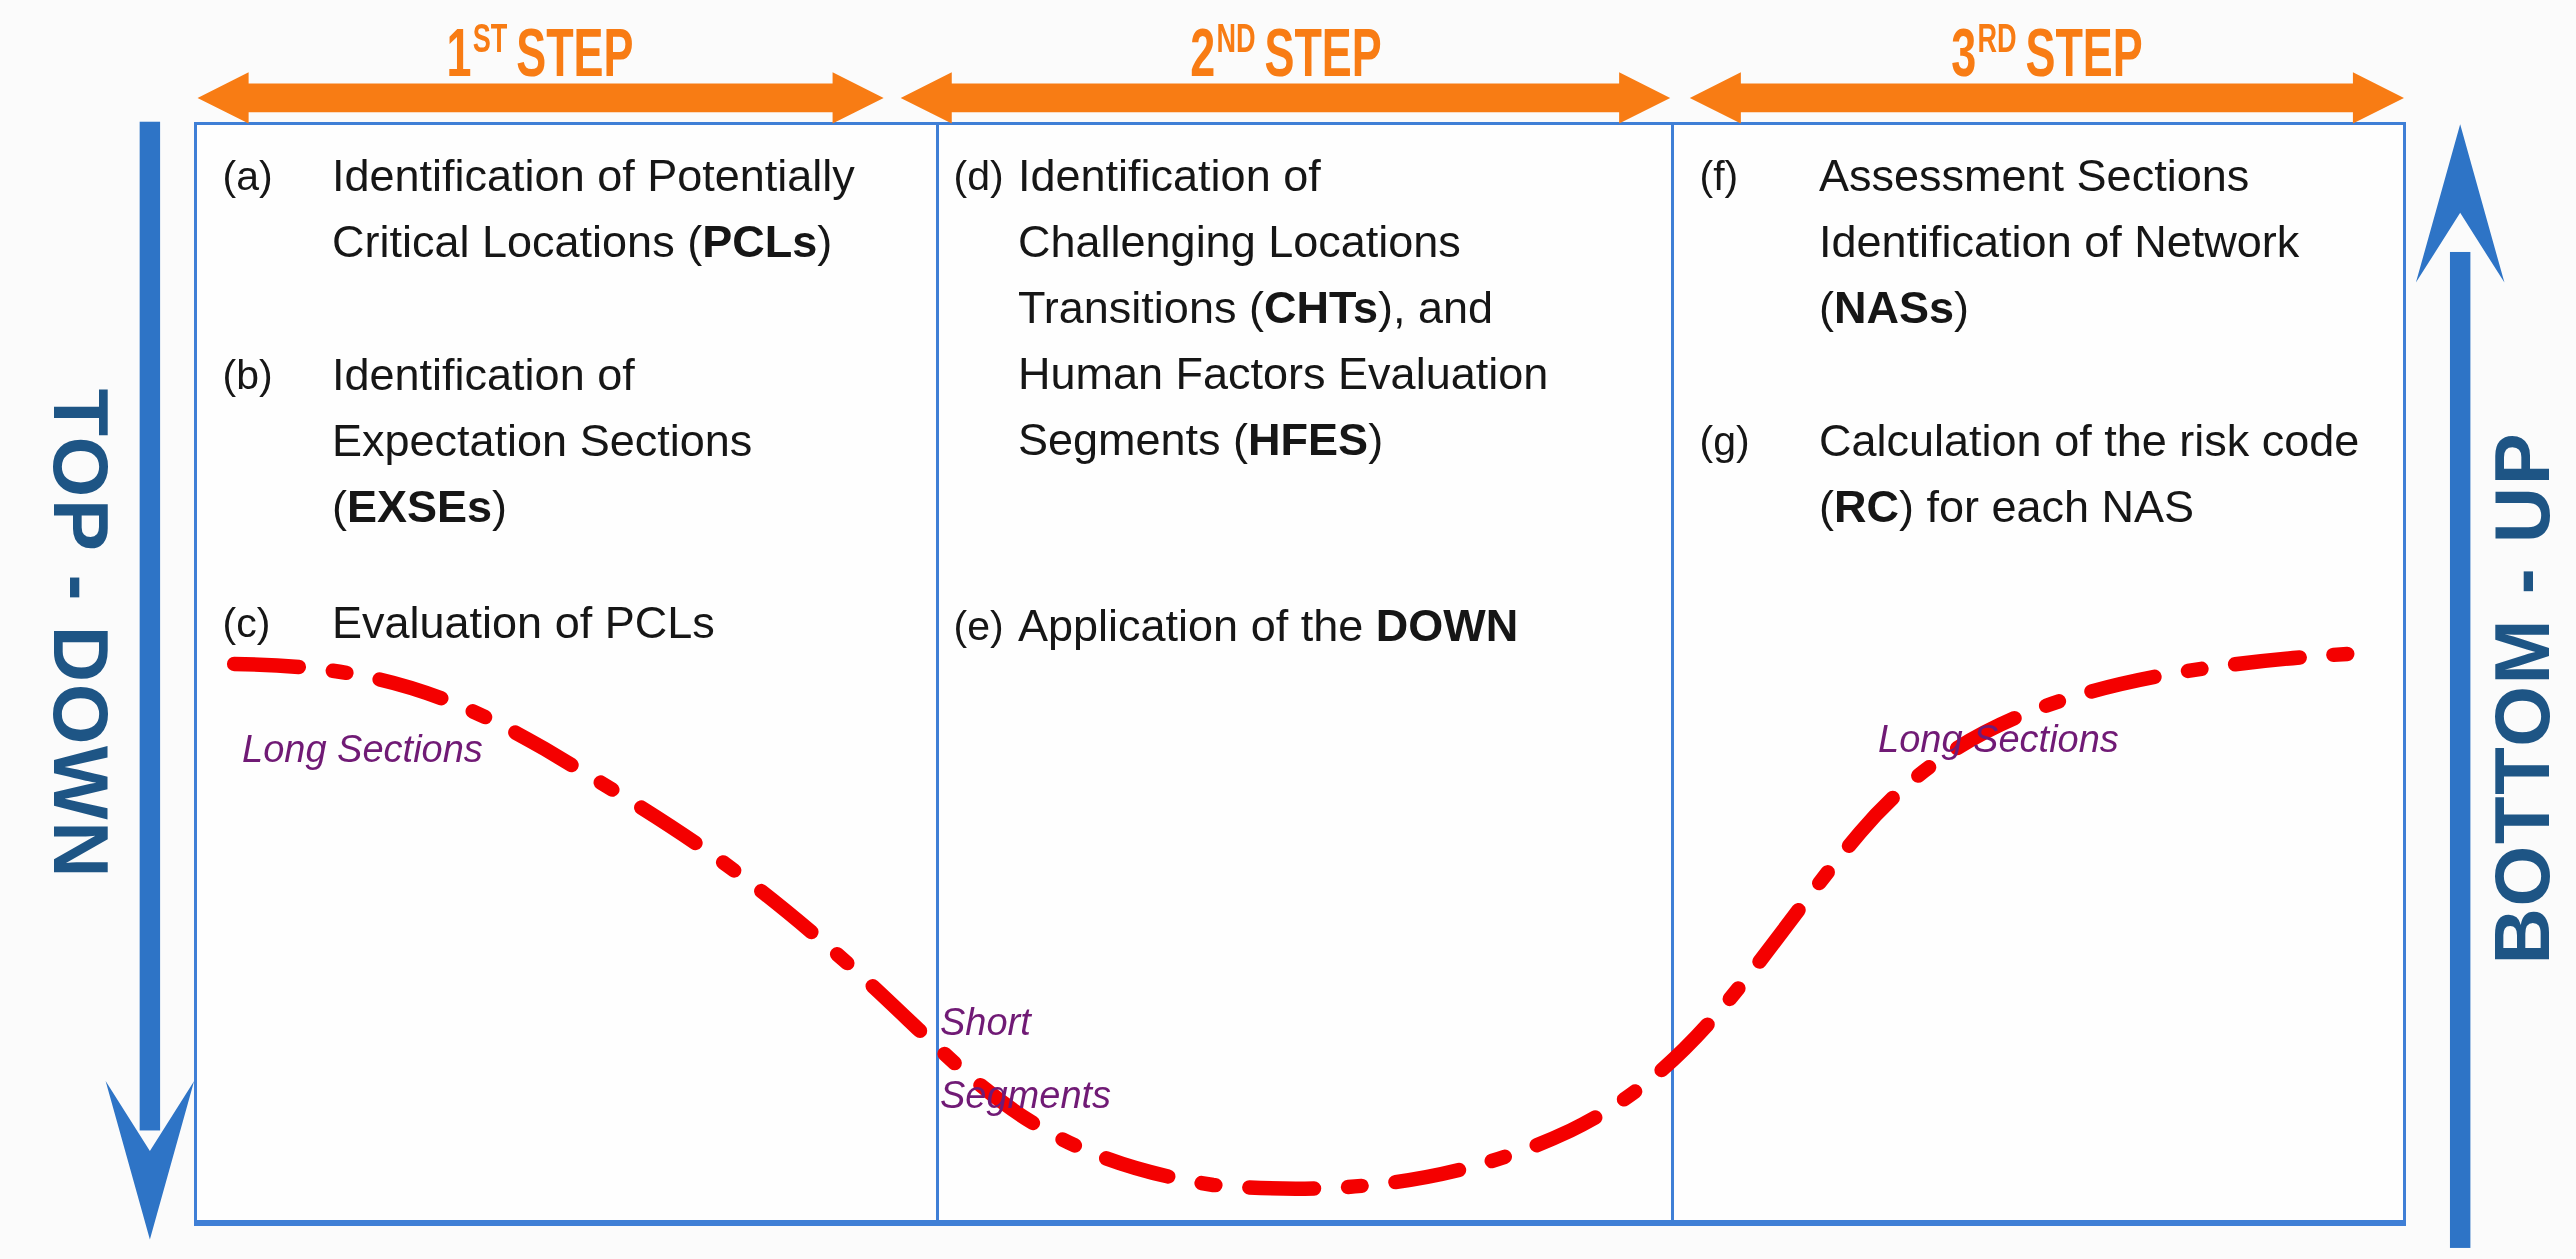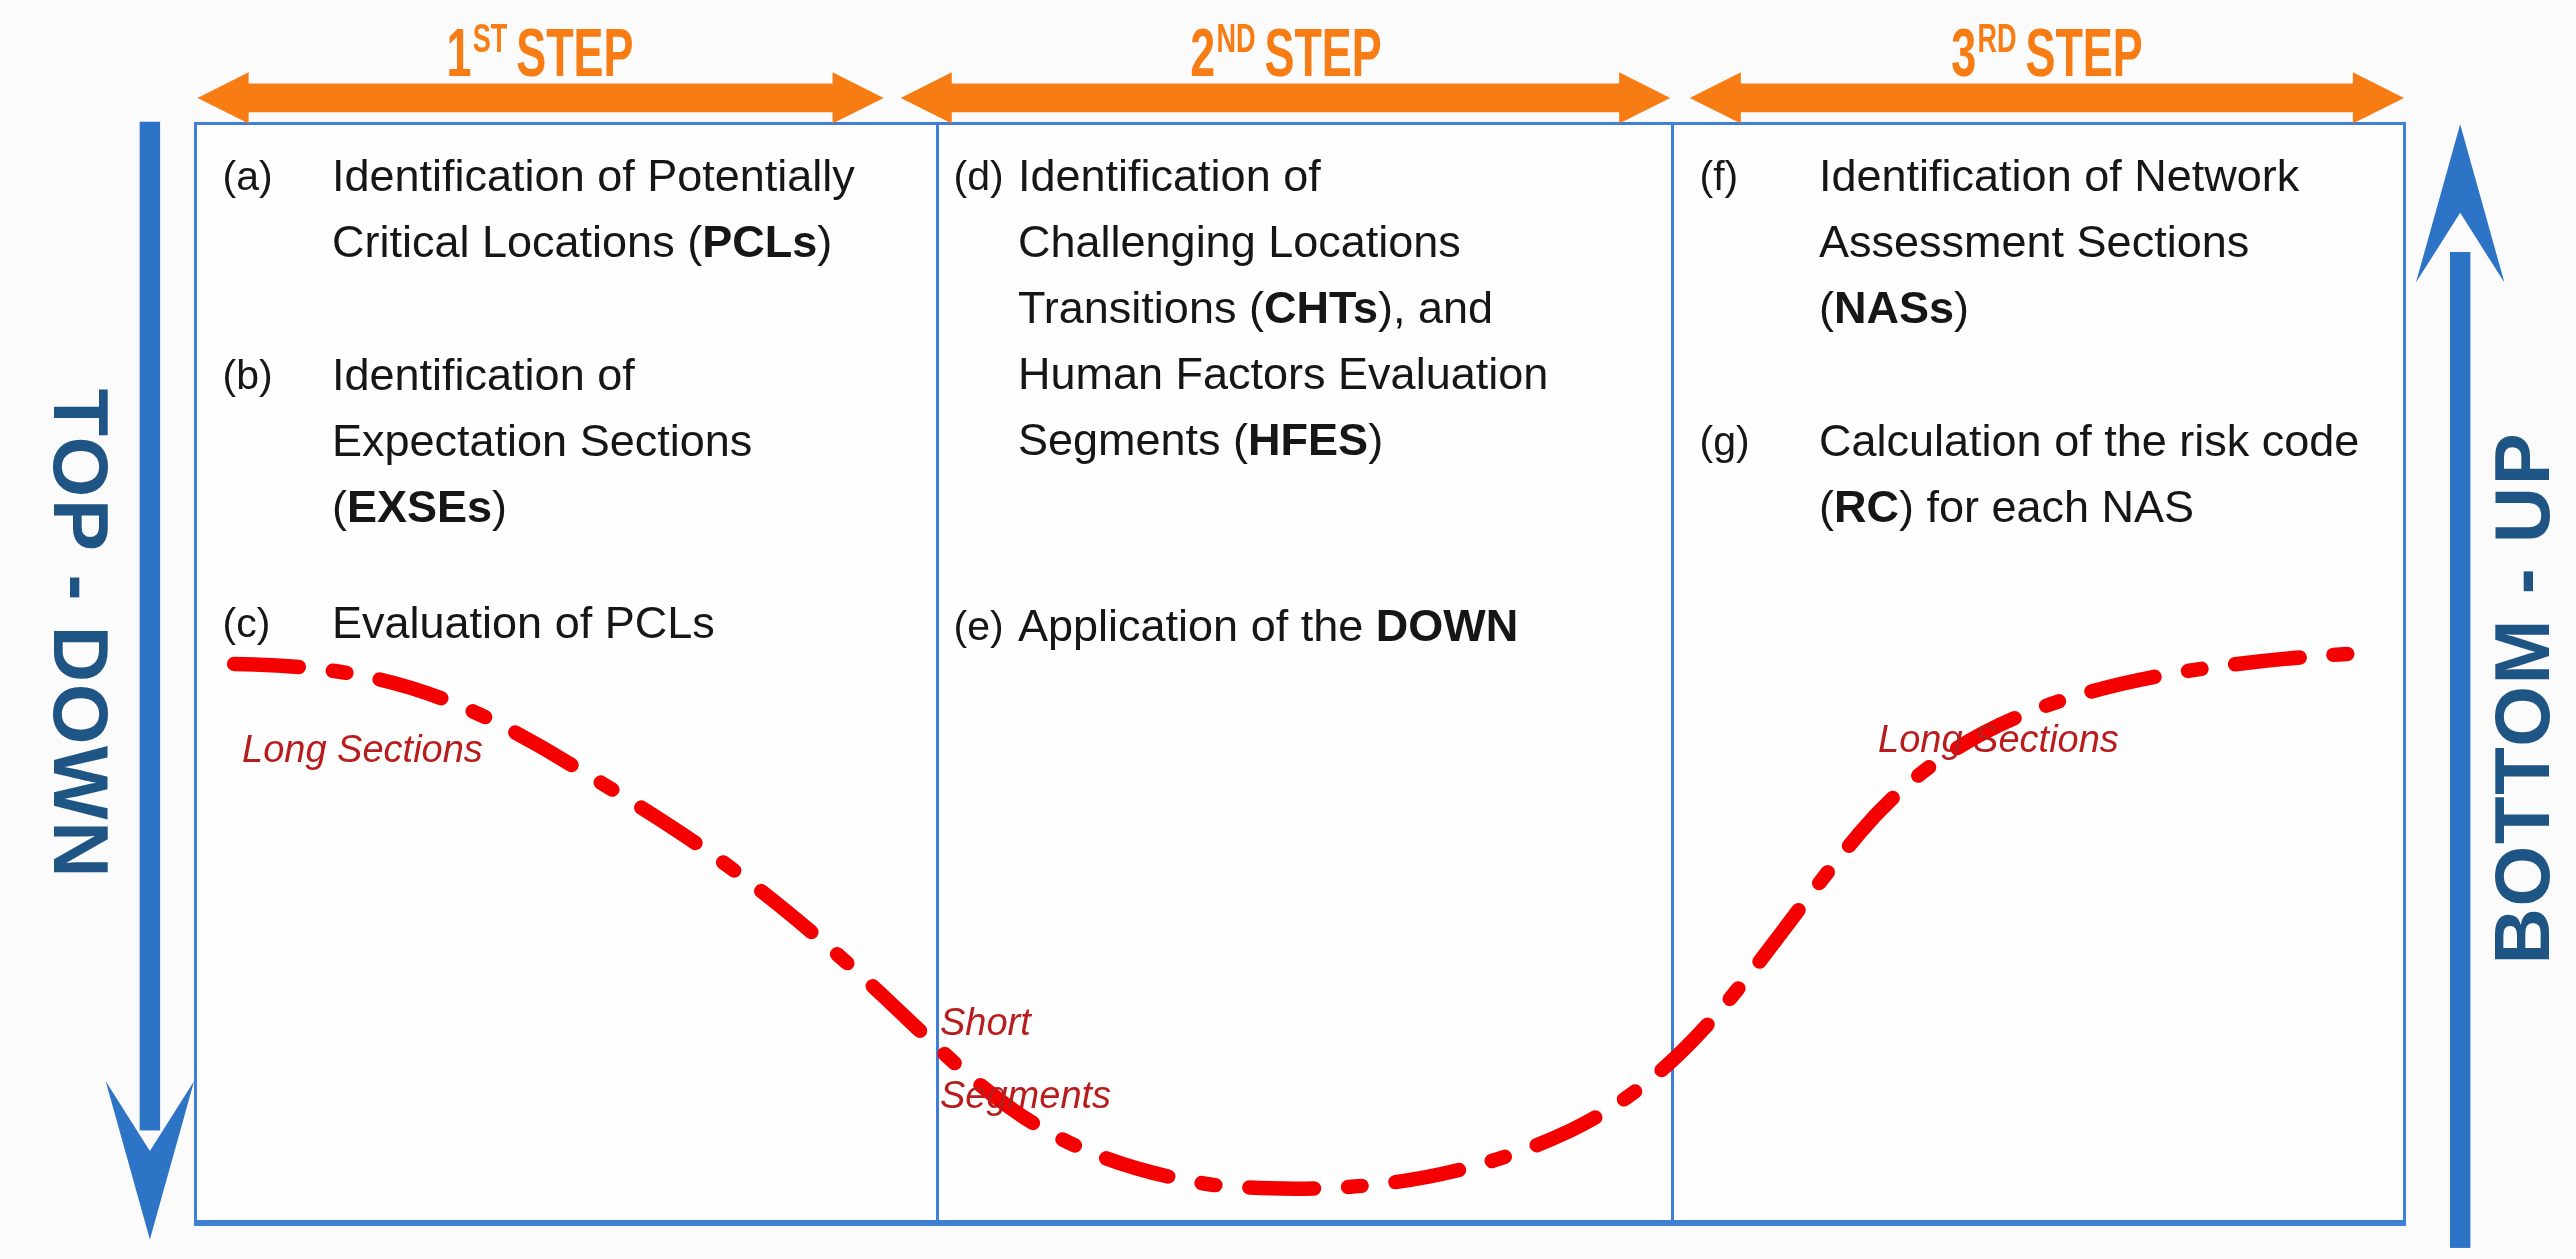--- a/index.html
+++ b/index.html
@@ -70,21 +70,21 @@
   .c1{left:940px;width:728px;}
   .c2{left:1674px;width:729px;}
   .item{position:absolute;left:0;right:0;}
   .item .marker{position:absolute;top:0;font-size:41px;line-height:66px;}
   .line{font-size:45px;line-height:66px;white-space:nowrap;}
   .line b{font-weight:bold;}
 
   
   .caption{
     position:absolute;font-style:italic;font-size:38px;line-height:73px;
-    white-space:nowrap;color:#b91c1c;
+    white-space:nowrap;color:#701a75;
   }
   .cap-col1{left:242px;top:713px;}
   .cap-col2{left:940px;top:986px;width:690px;text-align:left;}
   .cap-col3{left:1878px;top:703px;}
 </style>
 </head>
 <body style="--orange: #F87C14; --blue: #2E74C6; --border-blue: #3F7FD6; --dark-blue: #1E5585; --red: #F40000; --ink: #161616;">
 
 <div class="step-label s1"><span>1</span><sup>ST</sup><span class="w">STEP</span></div>
 <div class="step-label s2"><span>2</span><sup>ND</sup><span class="w">STEP</span></div>
@@ -156,22 +156,22 @@
       <div class="line"><span>Segments (</span><b>HFES</b><span>)</span></div>
     </div>
     <div class="item" style="top: 471px; padding-left: 78px;">
       <span class="marker" style="left: 13.6px;">(e)</span>
       <div class="line"><span>Application of the </span><b>DOWN</b></div>
     </div>
   </div>
 <div class="col c2 col-items">
     <div class="item" style="top: 21px; padding-left: 145px;">
       <span class="marker" style="left: 25.5px;">(f)</span>
+      <div class="line"><span>Assessment Sections</span></div>
       <div class="line"><span>Identification of Network</span></div>
-      <div class="line"><span>Assessment Sections</span></div>
       <div class="line"><span>(</span><b>NASs</b><span>)</span></div>
     </div>
     <div class="item" style="top: 286px; padding-left: 145px;">
       <span class="marker" style="left: 25.5px;">(g)</span>
       <div class="line"><span>Calculation of the risk code</span></div>
       <div class="line"><span>(</span><b>RC</b><span>) for each NAS</span></div>
     </div>
   </div>
 
 <div class="caption cap-col1">Long Sections</div>

